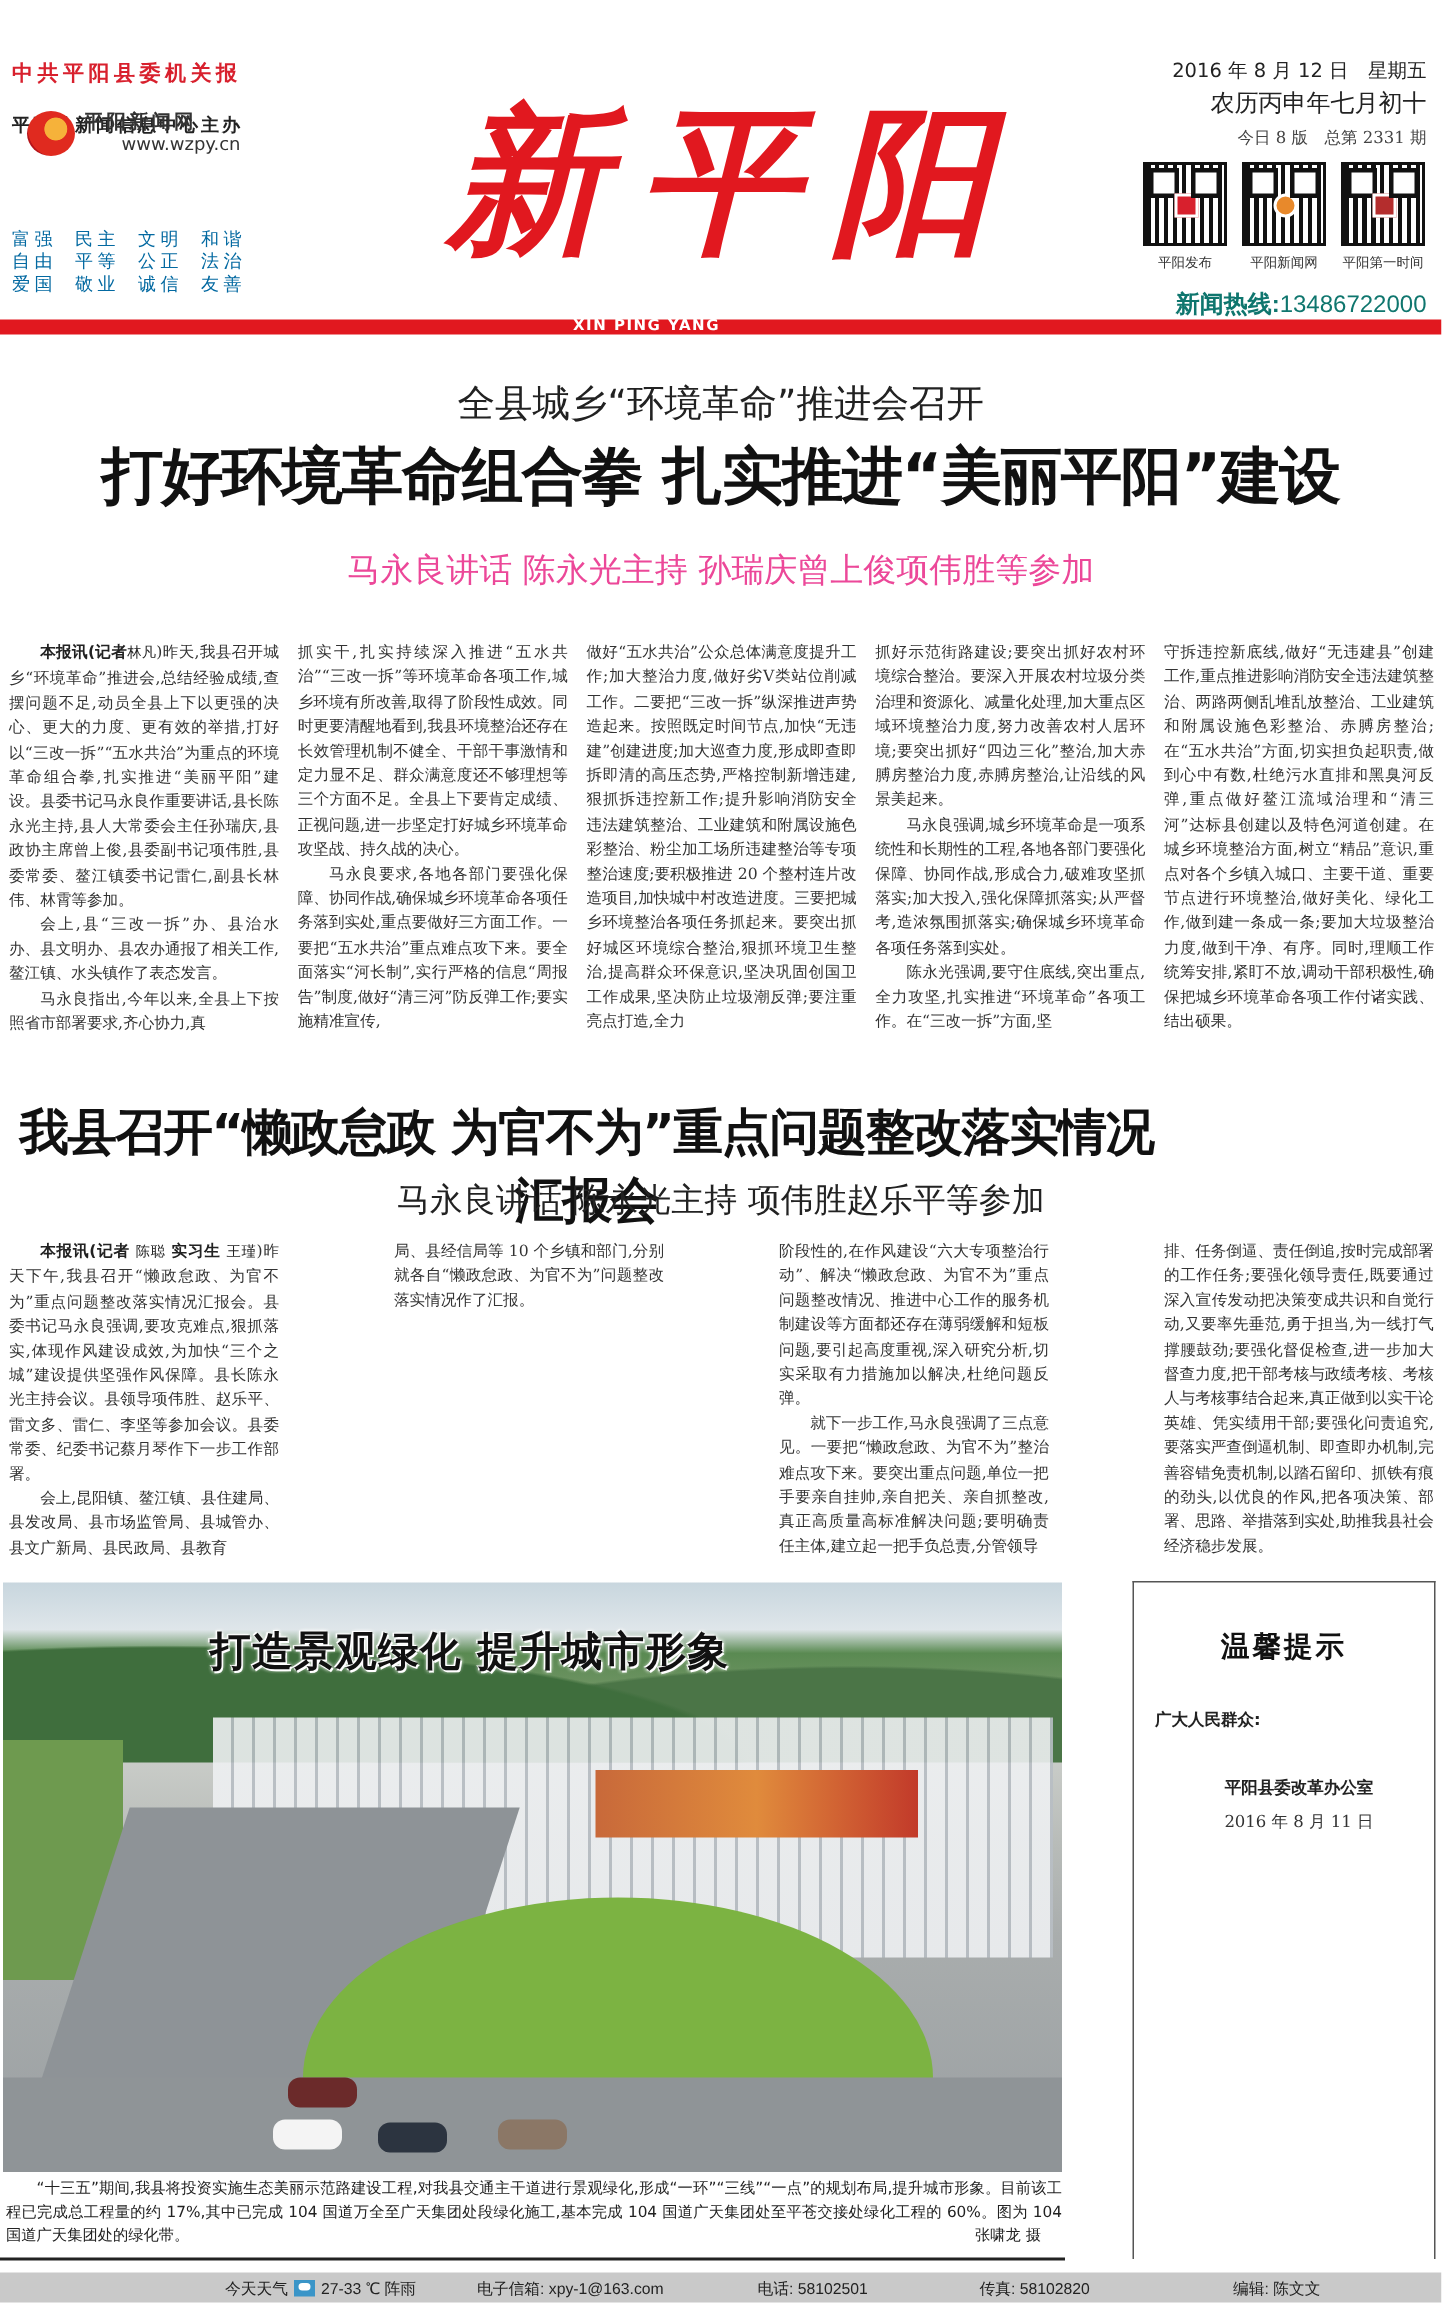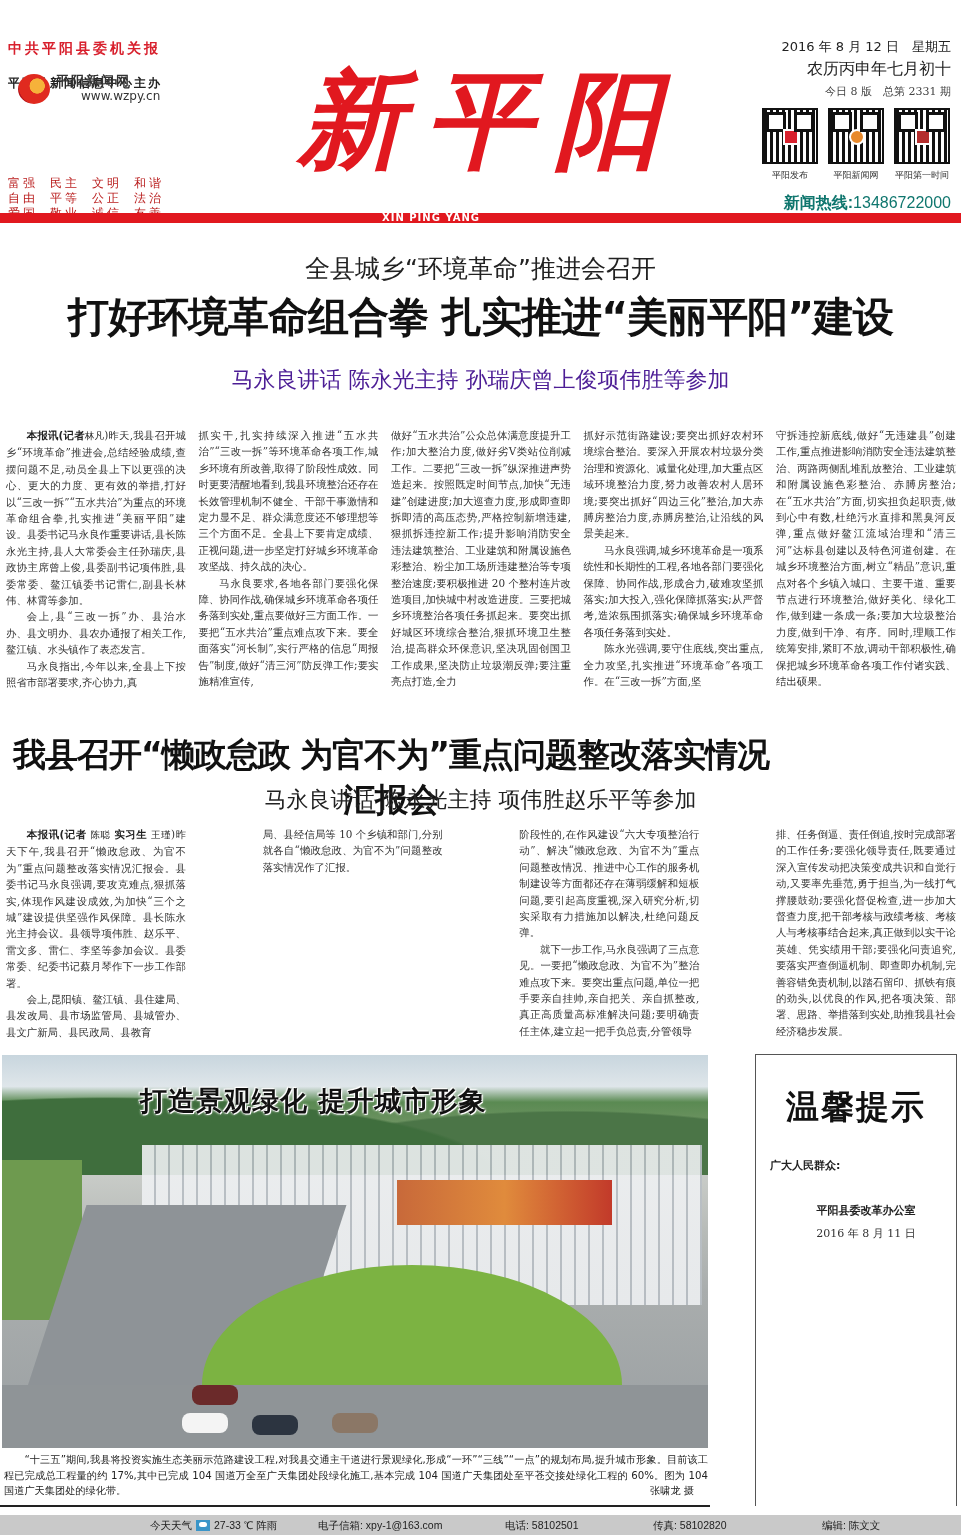--- a/index.html
+++ b/index.html
@@ -9,21 +9,21 @@
   
   .masthead { position: absolute; left: 0; top: 0; width: 961px; height: 228px; }
   .mh-left { position: absolute; left: 8px; top: 40px; width: 180px; }
   .party-organ { color: #d8202d; font-family: "DejaVu Sans", sans-serif; font-weight: bold; font-size: 14px; letter-spacing: 3px; }
   .sponsor { margin-top: 17px; font-family: "DejaVu Sans", sans-serif; font-size: 12px; font-weight: bold; color: #222; letter-spacing: 2px; }
   .weblogo { position: absolute; left: 10px; top: 72px; width: 160px; height: 34px; }
   .weblogo-icon { position: absolute; left: 8px; top: 2px; width: 32px; height: 30px; border-radius: 50%;
      background: radial-gradient(circle at 60% 40%, #f6b23a 0 28%, #e02a1f 30% 70%, #b5141a 72%); }
   .weblogo-name { position: absolute; left: 46px; top: 0; font-family: "DejaVu Serif", serif; font-weight: bold; font-size: 13px; color: #333; letter-spacing: 2px; }
   .weblogo-url { position: absolute; left: 46px; top: 17px; font-family: "DejaVu Sans", sans-serif; font-size: 12px; color: #333; margin-left: 25px; }
-  .values { position: absolute; left: 8px; top: 177px; font-family: Liberation Mono, monospace; font-size: 12px; color: #b91c1c; line-height: 15px; }
+  .values { position: absolute; left: 8px; top: 152px; font-family: Liberation Serif, serif; font-size: 12px; color: #0369a1; line-height: 15px; }
   .values .row { display: flex; gap: 0; }
   .values .row span { width: 42px; letter-spacing: 3px; white-space: nowrap; }
 
   .title-main { position: absolute; left: 255px; top: 55px; width: 470px; height: 130px; text-align: center;
      color: #e1181f; font-family: "DejaVu Serif", serif; font-weight: bold; font-size: 106px; line-height: 130px; letter-spacing: 22px; font-style: italic; }
 
   .mh-right { position: absolute; right: 10px; top: 38px; width: 200px; text-align: right; font-family: "DejaVu Sans", sans-serif; }
   .date { font-size: 13px; color: #222; }
   .lunar { font-size: 16px; color: #222; margin-top: 3px; }
   .edition { font-size: 11px; color: #444; margin-top: 4px; font-family: "DejaVu Serif", serif; }
@@ -40,21 +40,21 @@
   .qr-label { font-size: 9px; color: #333; margin-top: 5px; white-space: nowrap; }
   .hotline { position: absolute; right: 10px; top: 193px; font-family: "Liberation Sans", sans-serif; font-size: 16px; color: #0f766e; }
   .hotline b { font-weight: bold; }
 
   .redbar { position: absolute; left: 0; top: 213px; width: 961px; height: 10px; background: #e1181f; }
   .pinyin { position: absolute; left: 382px; top: 211px; font-family: "DejaVu Sans", sans-serif; font-weight: bold; color: #fff; font-size: 10px; letter-spacing: 1px; line-height: 13px; }
 
   
   .kicker { position: absolute; left: 0; top: 252px; width: 961px; text-align: center; font-family: "DejaVu Sans", sans-serif; font-size: 25px; color: #222; }
   .headline { position: absolute; left: 0; top: 290px; width: 961px; text-align: center; font-family: "DejaVu Sans", sans-serif; font-weight: bold; font-size: 41px; color: #111; letter-spacing: -1px; }
-  .subhead { position: absolute; left: 0; top: 365px; width: 961px; text-align: center; font-family: "DejaVu Sans", sans-serif; font-size: 22px; color: #4c1d95; }
+  .subhead { position: absolute; left: 0; top: 365px; width: 961px; text-align: center; font-family: "DejaVu Sans", sans-serif; font-size: 22px; color: #ec4899; }
 
   .cols { position: absolute; left: 6px; width: 950px; display: flex; justify-content: space-between; }
   .col { width: 180px; font-size: 10.4px; line-height: 16.4px; color: #333; text-align: justify; }
   .col p { text-indent: 2em; }
   .col p.cont { text-indent: 0; }
   .col b { font-family: "DejaVu Sans", sans-serif; font-weight: bold; color: #222; }
   .col .rep { font-weight: normal; font-size: 9.5px; }
   .cols-1 { top: 427px; }
   .cols-2 { top: 826px; }
 
@@ -77,21 +77,21 @@
   .photo .cars { position: absolute; left: 180px; top: 330px; width: 240px; height: 60px; }
   .photo .car { position: absolute; width: 46px; height: 20px; border-radius: 8px; }
   .photo-title { position: absolute; left: 138px; top: 28px; font-family: "DejaVu Sans", sans-serif; font-weight: bold; font-size: 27px; color: #111;
      text-shadow: 0 0 3px #fff, 0 0 3px #fff, 1px 1px 0 #fff, -1px -1px 0 #fff; letter-spacing: 1px; }
   .caption { position: absolute; left: 4px; top: 1452px; width: 704px; font-size: 10.2px; line-height: 15.6px; color: #222; font-family: "DejaVu Sans", sans-serif; text-align: justify; }
   .caption .credit { position: absolute; right: 14px; bottom: 0; }
   .caption-rule { position: absolute; left: 0; top: 1505px; width: 710px; height: 2px; background: #222; }
 
   
   .notice { position: absolute; left: 755px; top: 1054px; width: 202px; height: 452px; border: 1.5px solid #555; border-bottom: none; }
-  .notice-title { margin-top: 30px; text-align: center; font-family: "DejaVu Sans", sans-serif; font-weight: bold; font-size: 33px; color: #111; letter-spacing: 2px; }
+  .notice-title { margin-top: 30px; text-align: center; font-family: "DejaVu Sans", sans-serif; font-weight: bold; font-size: 19px; color: #111; letter-spacing: 2px; }
   .notice-greet { margin: 28px 0 0 14px; font-family: "DejaVu Sans", sans-serif; font-weight: bold; font-size: 11px; color: #222; }
   .notice-body { margin: 8px 12px 0 14px; font-size: 11.2px; line-height: 21.6px; color: #444; text-align: justify; }
   .notice-body p { text-indent: 2em; }
   .notice-thanks { text-indent: 2.5em; margin-top: 2px; }
   .notice-sign { margin-top: 30px; text-align: center; font-family: "DejaVu Sans", sans-serif; font-weight: bold; font-size: 11px; color: #222; padding-left: 20px; }
   .notice-date { margin-top: 8px; text-align: center; font-size: 11px; color: #333; padding-left: 20px; }
 
   
   .footer { position: absolute; left: 0; top: 1515px; width: 961px; height: 24px; background: #c9c9c9; font-family: "Liberation Sans", sans-serif; font-size: 10.5px; color: #222; }
   .footer span { position: absolute; top: 4px; white-space: nowrap; }

